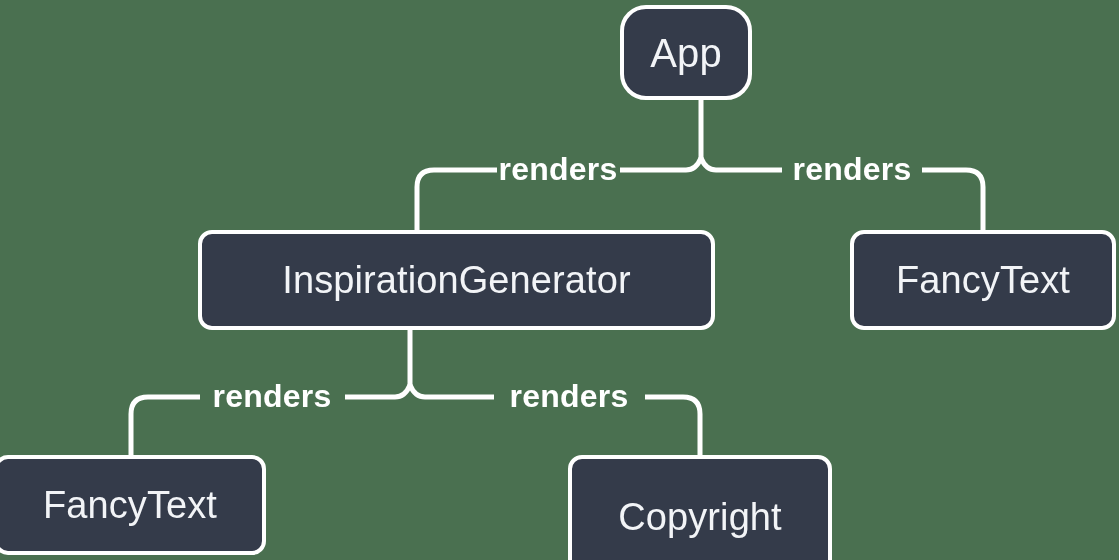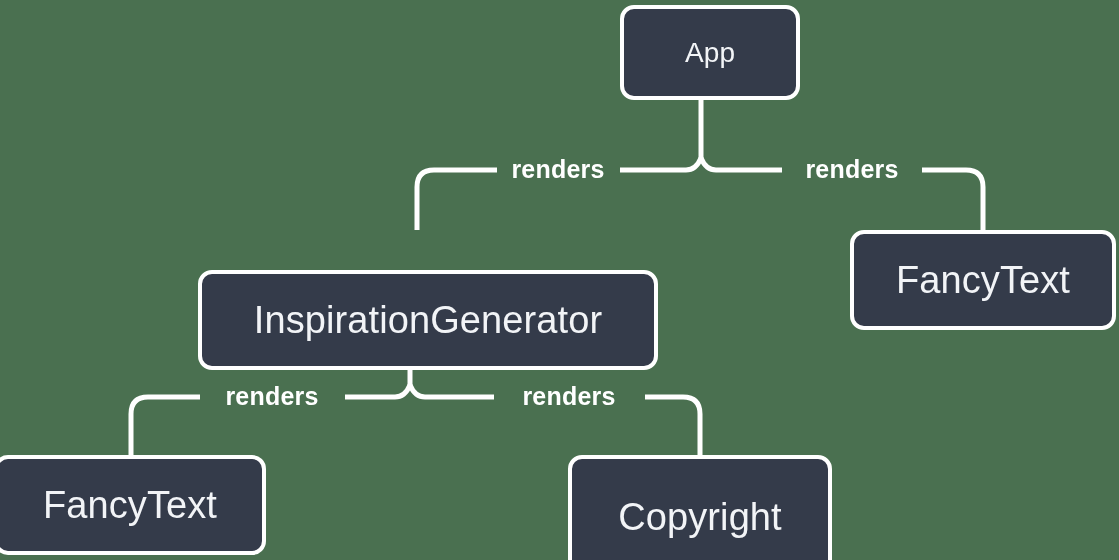--- a/index.html
+++ b/index.html
@@ -43,31 +43,31 @@
     white-space: nowrap;
     z-index: 2;
   }
   .node-label {
     display: block;
     line-height: 1;
   }
   #node-app {
     left: 620px;
     top: 5px;
-    width: 180px;
+    width: 132px;
     height: 95px;
-    font-size: 28px;
+    font-size: 40px;
+    border-radius: 26px;
   }
   #node-inspirationgenerator {
     left: 198px;
     top: 230px;
-    width: 460px;
+    width: 517px;
     height: 100px;
     font-size: 38px;
-    margin-top: 40px;
   }
   #node-fancytext-right {
     left: 850px;
     top: 230px;
     width: 266px;
     height: 100px;
     font-size: 38px;
   }
   #node-fancytext-left {
     left: -6px;
@@ -81,21 +81,21 @@
     top: 455px;
     width: 264px;
     height: 124px;
     font-size: 38px;
   }
   .edge-label {
     position: absolute;
     color: #ffffff;
     font-family: "Liberation Sans", sans-serif;
     font-weight: 700;
-    font-size: 25px;
+    font-size: 32px;
     line-height: 1;
     white-space: nowrap;
     transform: translate(-50%, -50%);
     z-index: 3;
     letter-spacing: 0.2px;
   }
   #edge-label-app-inspiration { left: 558px; top: 169px; }
   #edge-label-app-fancytext   { left: 852px; top: 169px; }
   #edge-label-ig-fancytext    { left: 272px; top: 396px; }
   #edge-label-ig-copyright    { left: 569px; top: 396px; }

